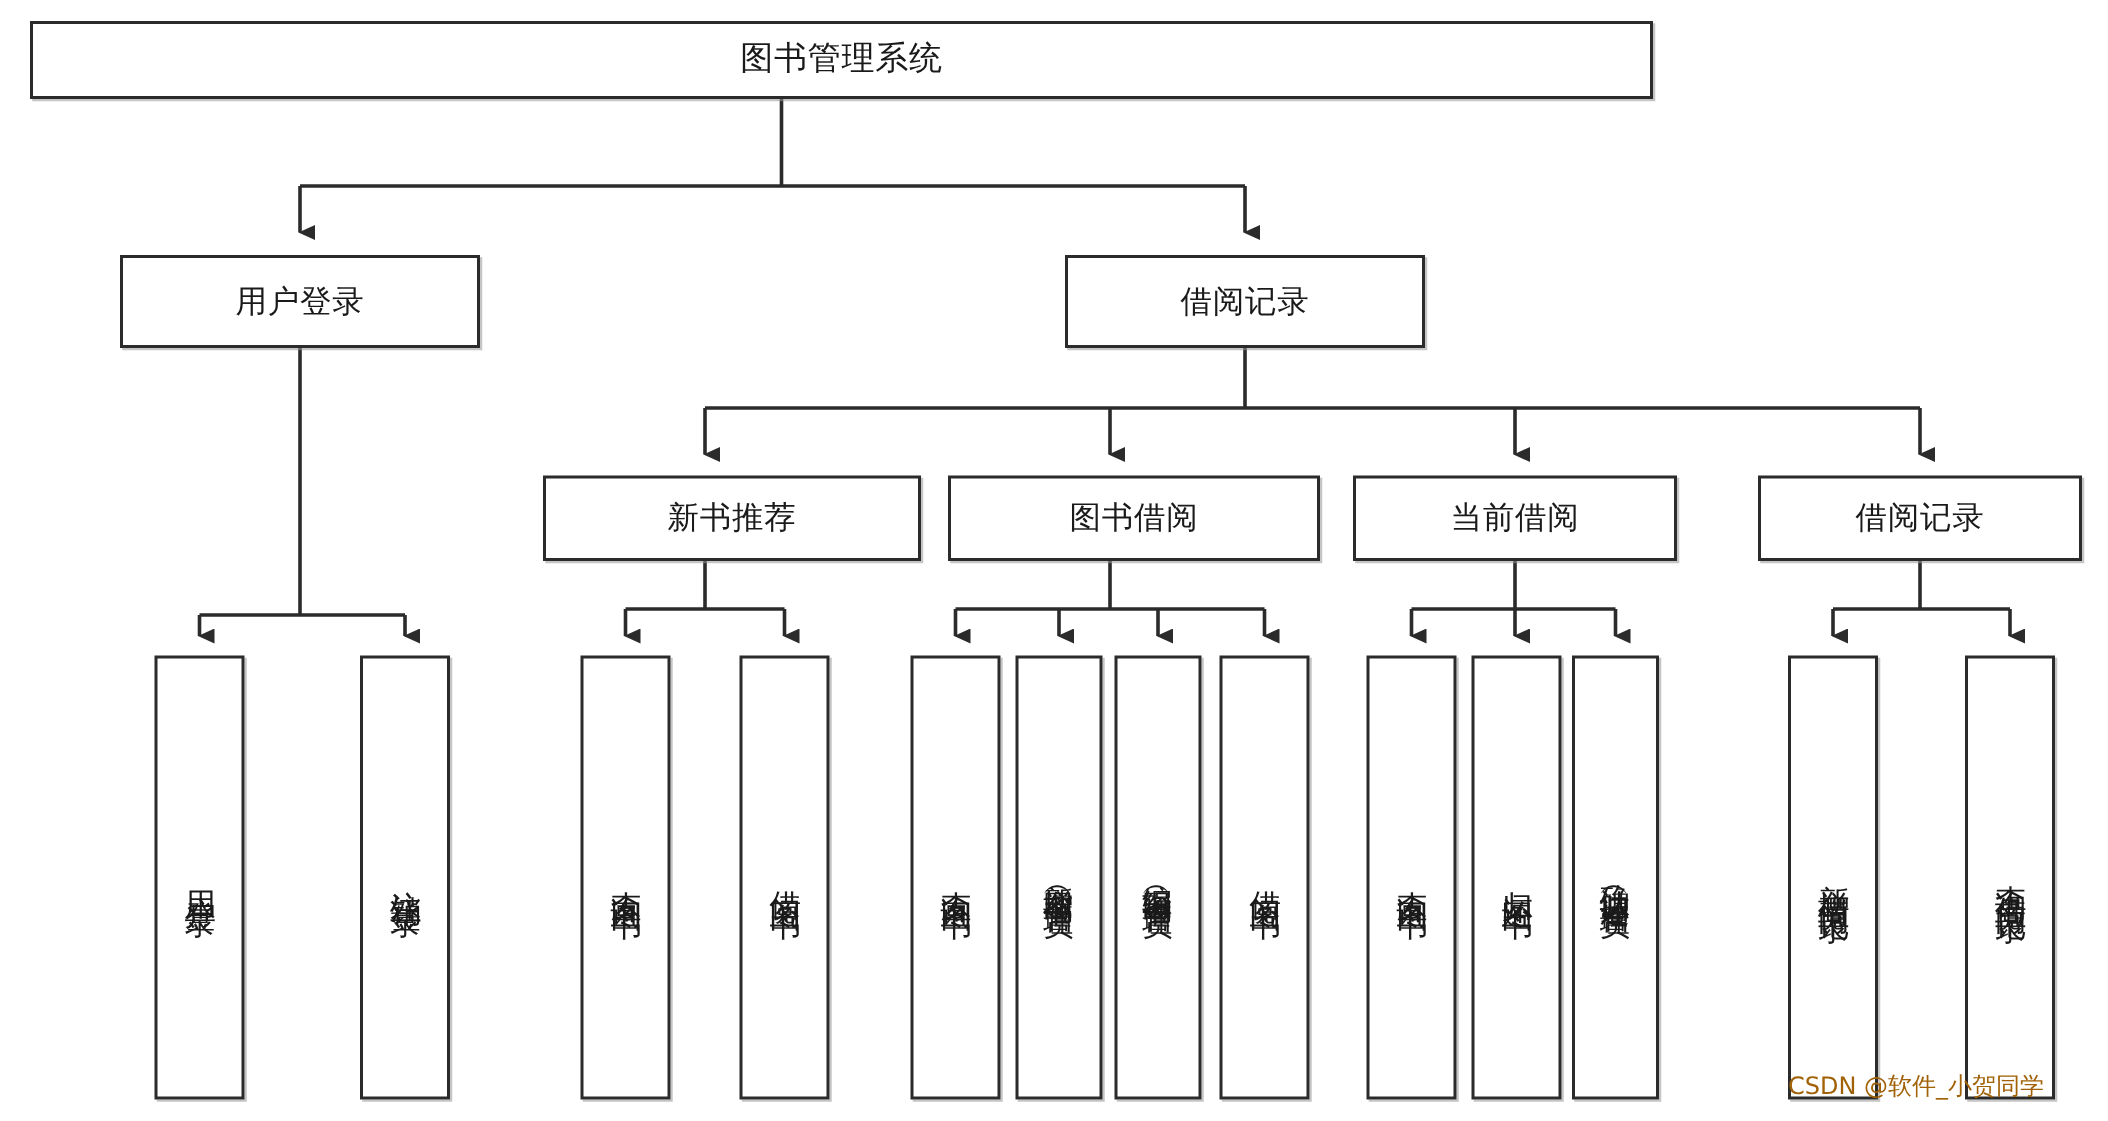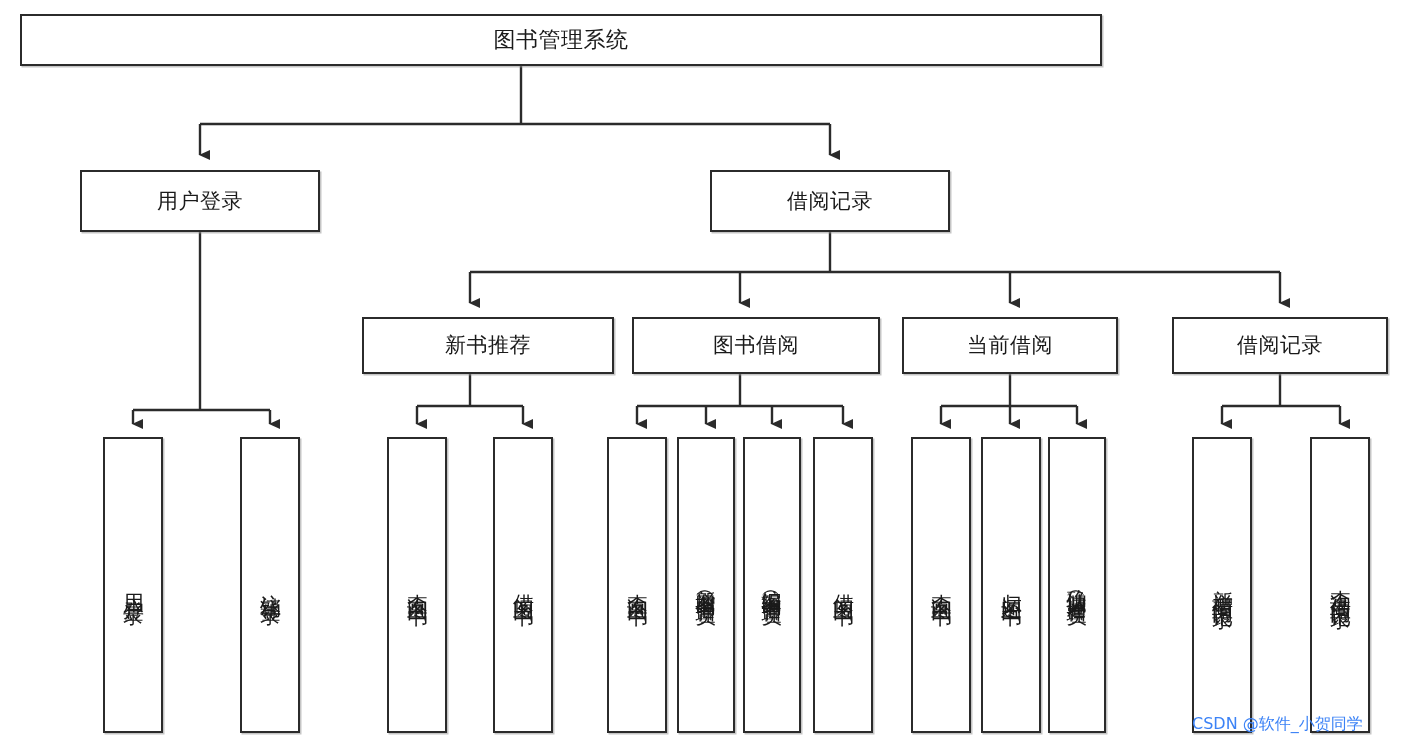--- a/index.html
+++ b/index.html
@@ -65,21 +65,21 @@
   }
   .v-node.narrow .node-label {
     font-size: 20px;
     letter-spacing: 2.5px;
   }
   .watermark {
     position: absolute;
     left: 1192px;
     top: 714px;
     font-size: 16px;
-    color: #3b82f6;
+    color: #a16207;
     white-space: nowrap;
     z-index: 3;
     font-family: "DejaVu Sans", "Liberation Sans", sans-serif;
   }
 </style>
 </head>
 <body>
 
 <div id="canvas">
 

